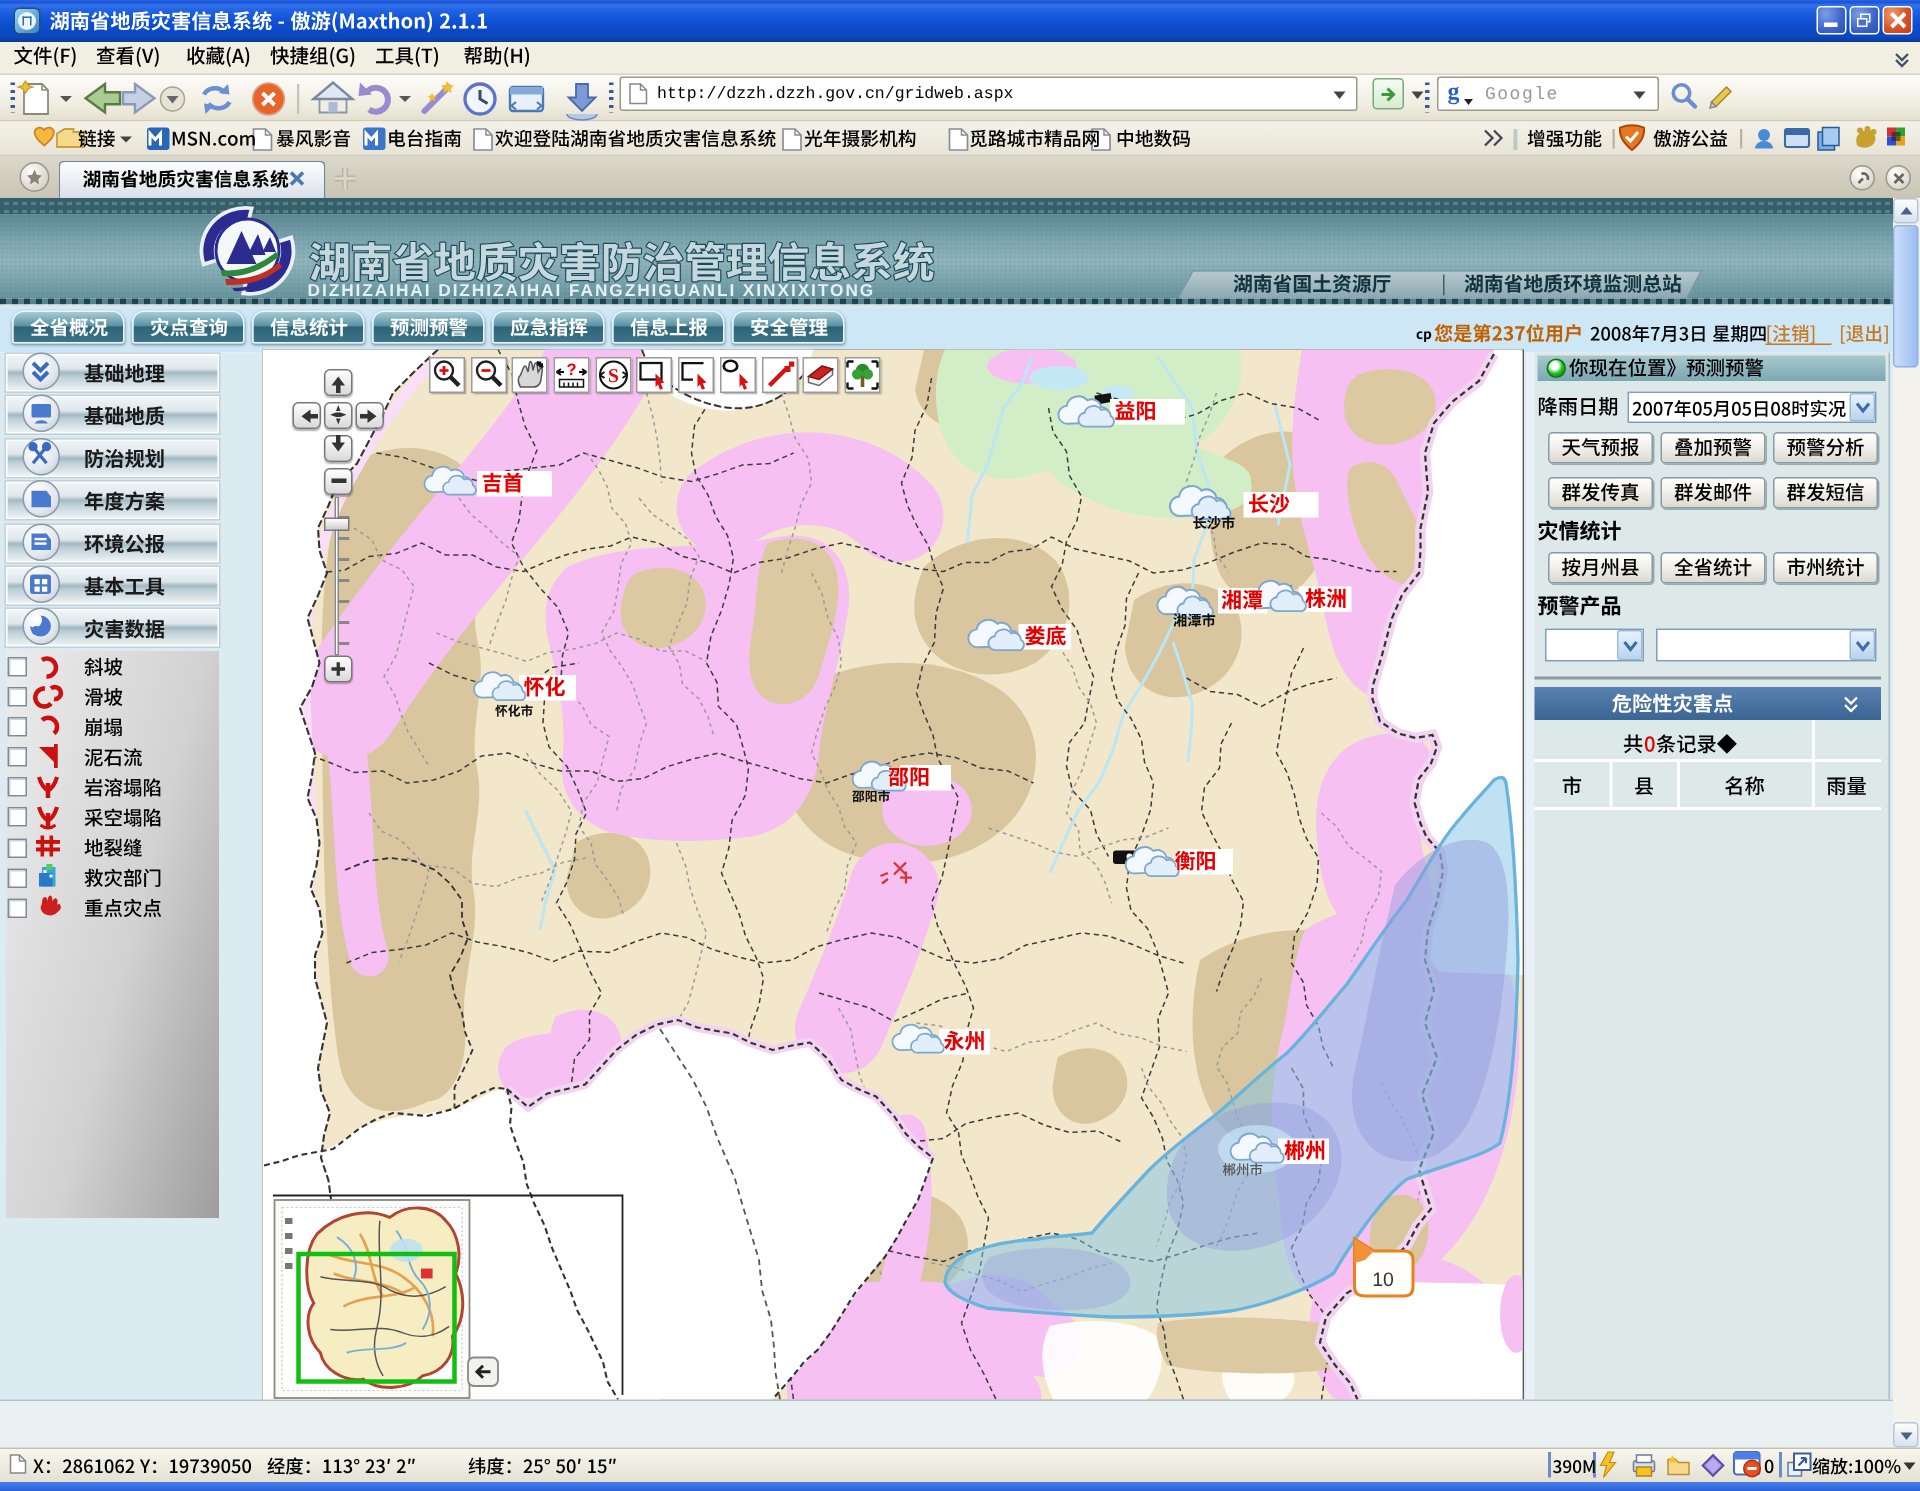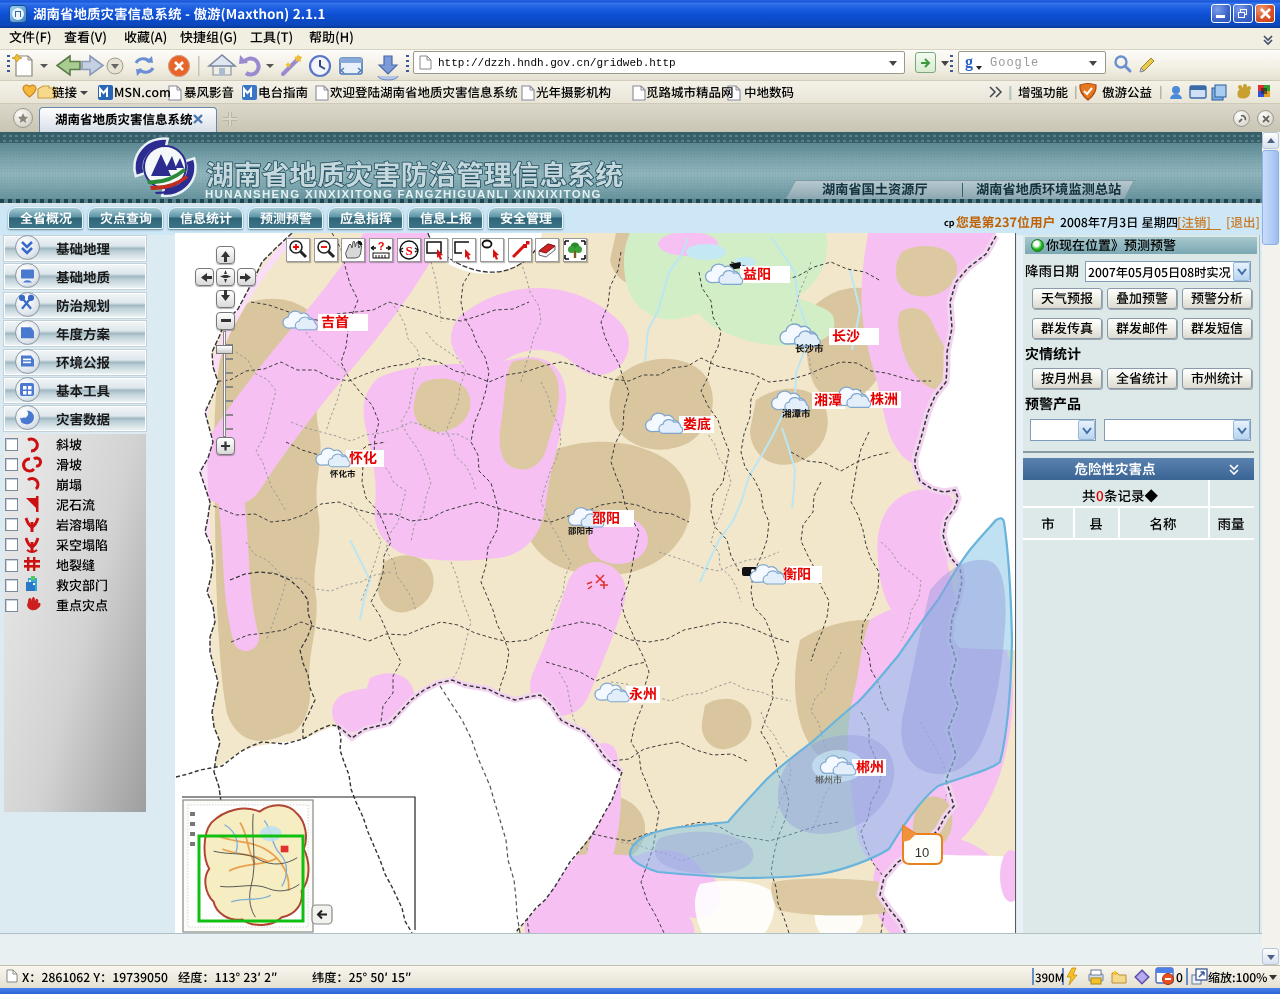--- a/index.html
+++ b/index.html
@@ -68,21 +68,21 @@
     <rect x="340" y="8" width="22" height="5" fill="#88aad8"></rect>
     <path d="M344,18 l-3,2.5 3,2.5 M358,18 l3,2.5 -3,2.5" stroke="#4a78b8" stroke-width="1.4" fill="none"></path>
 <path d="M384,6 L384,15 L379,15 L388,24 L397,15 L392,15 L392,6 Z" fill="#7a9ad8" stroke="#4a6aa8" stroke-width="1.2"></path>
     <path d="M378,26 a10,4 0 0 0 20,0" fill="#b8c8e4" stroke="#6a8ac0"></path>
 </svg>
 <div class="abs" style="left:413px;top:51px;width:492px;height:23px;background:#fff;border:1px solid #9a9a8a;border-radius:2px"></div>
 <svg class="abs" style="left:419px;top:55px" width="13" height="15">
     <path d="M1,1 L8,1 L12,5 L12,14 L1,14 Z" fill="#fff" stroke="#888"></path>
     <path d="M8,1 L8,5 L12,5" fill="none" stroke="#888"></path>
   </svg>
-<div class="abs" style="left:438px;top:57px;font:11px 'Liberation Mono',monospace;color:#000">http://dzzh.hndh.gov.cn/gridweb.http</div>
+<div class="abs" style="left:438px;top:57px;font:11px 'Liberation Mono',monospace;color:#000">http://dzzh.dzzh.gov.cn/gridweb.aspx</div>
 <svg class="abs" style="left:888px;top:60px" width="10" height="8">
     <path d="M1,1 L5,6 L9,1 Z" fill="#444"></path>
   </svg>
 <div class="abs" style="left:915px;top:52px;width:21px;height:21px;border:1px solid #7aa87a;border-radius:3px;background:linear-gradient(#f4fbf2,#d8eccf)"></div>
 <svg class="abs" style="left:919px;top:56px" width="14" height="14">
     <path d="M2,7 L9,7 M6,3 L10,7 L6,11" stroke="#3c9a3c" stroke-width="2" fill="none"></path>
   </svg>
 <svg class="abs" style="left:940px;top:60px" width="10" height="8">
     <path d="M1,1 L5,6 L9,1 Z" fill="#444"></path>
   </svg>
@@ -710,21 +710,21 @@
 </svg>
 <svg class="abs" style="left:1191px;top:968px;z-index:5" width="18" height="18">
     <rect x="1" y="7" width="9" height="9" fill="#e8eef6" stroke="#6a7a98"></rect>
     <rect x="5" y="1" width="11" height="11" fill="#fff" stroke="#3a5a98" stroke-width="1.3"></rect>
     <path d="M8,9 L13,4 M13,4 L9.5,4 M13,4 L13,7.5" stroke="#3a5a98" stroke-width="1.5" fill="none"></path>
   </svg>
 <svg class="abs" style="left:1268px;top:974px;z-index:5" width="10" height="8">
     <path d="M1,1 L5,6 L9,1 Z" fill="#333"></path>
   </svg>
 <div class="abs" style="left:0;top:988px;width:1280px;height:6px;background:linear-gradient(#4a80ec,#2a62d8)"></div>
-<div class="abs" style="left:205px;top:188px;font:bold 11.5px 'Liberation Sans';color:#e4f0f2;letter-spacing:1.3px;z-index:8">HUNANSHENG XINXIXITONG FANGZHIGUANLI XINXIXITONG</div>
+<div class="abs" style="left:205px;top:188px;font:bold 11.5px 'Liberation Sans';color:#e4f0f2;letter-spacing:1.3px;z-index:8">DIZHIZAIHAI DIZHIZAIHAI FANGZHIGUANLI XINXIXITONG</div>
 <svg width="1280" height="994" viewBox="0 0 1280 994" style="position:absolute;left:0;top:0;z-index:60;pointer-events:none">
     <defs>
       <path id="g0" d="M77 164L99 164L99 69L77 69ZM51 131L122 131L122 109L51 109ZM138 163L178 163L178 142L138 142ZM138 116L179 116L179 95L138 95ZM138 68L179 68L179 47L138 47ZM57 79L78 79L78 -4L57 -4ZM68 79L118 79L118 9L68 9L68 30L97 30L97 58L68 58ZM128 163L149 163L149 83Q149 71 148 57Q147 44 144 30Q142 16 137 4Q132 -9 123 -19Q121 -17 118 -14Q115 -12 111 -10Q108 -8 105 -7Q113 3 118 14Q122 25 124 36Q127 48 127 60Q128 72 128 83ZM167 163L189 163L189 7Q189 0 187 -5Q185 -9 181 -12Q176 -15 170 -15Q163 -16 154 -16Q153 -12 151 -6Q149 0 147 4Q152 4 157 4Q162 4 164 4Q166 4 167 5Q167 5 167 7ZM14 151L27 168Q32 165 38 162Q44 159 50 156Q55 152 59 149L45 130Q42 133 36 137Q31 141 25 144Q19 148 14 151ZM6 97L19 115Q24 112 30 110Q37 107 42 103Q48 100 51 97L37 78Q34 81 29 85Q24 88 18 92Q11 95 6 97ZM9 -4Q13 4 17 15Q22 25 26 37Q31 49 35 61L54 48Q51 38 47 27Q43 16 39 5Q35 -6 31 -16Z"></path>
       <path id="g1" d="M11 153L189 153L189 131L11 131ZM55 67L145 67L145 49L55 49ZM51 36L149 36L149 16L51 16ZM88 58L111 58L111 -12L88 -12ZM19 116L164 116L164 94L43 94L43 -17L19 -17ZM157 116L181 116L181 7Q181 -2 179 -7Q177 -11 171 -14Q164 -16 155 -17Q147 -17 134 -17Q134 -13 131 -7Q129 -1 127 3Q132 3 137 3Q142 2 146 2Q151 3 152 3Q155 3 156 4Q157 4 157 7ZM63 89L82 94Q85 89 89 83Q92 77 93 72L73 66Q72 71 69 77Q66 83 63 89ZM119 94L139 88Q135 81 132 74Q128 68 124 63L107 68Q109 71 111 76Q114 81 116 85Q118 90 119 94ZM87 169L113 169L113 100L87 100Z"></path>
       <path id="g2" d="M134 134L157 124Q146 111 130 101Q115 92 96 84Q78 77 58 72Q39 67 19 64Q17 67 15 71Q12 75 9 78Q6 82 4 85Q24 87 44 91Q63 95 80 101Q97 107 111 115Q125 124 134 134ZM41 86L168 86L168 -17L144 -17L144 68L65 68L65 -18L41 -18ZM55 59L151 59L151 43L55 43ZM55 33L151 33L151 17L55 17ZM55 7L151 7L151 -10L55 -10ZM48 160L72 153Q67 143 61 134Q55 124 48 115Q42 107 35 101Q33 103 29 105Q25 108 21 111Q17 113 14 115Q25 123 34 135Q43 147 48 160ZM130 150L149 161Q157 155 165 147Q173 139 180 131Q188 123 192 116L171 103Q167 110 161 118Q154 126 146 135Q138 143 130 150ZM87 170L111 170L111 99L87 99Z"></path>
       <path id="g3" d="M124 170L146 170L146 29L124 29ZM64 89L168 134L177 113L73 68ZM84 151L107 151L107 21Q107 15 108 12Q109 9 112 8Q115 7 121 7Q123 7 127 7Q131 7 135 7Q140 7 145 7Q150 7 154 7Q158 7 160 7Q165 7 168 9Q171 11 172 17Q174 22 175 33Q178 30 185 27Q191 25 196 24Q194 10 191 1Q187 -7 180 -10Q174 -14 162 -14Q160 -14 156 -14Q151 -14 146 -14Q140 -14 135 -14Q130 -14 125 -14Q121 -14 119 -14Q106 -14 98 -11Q90 -8 87 0Q84 7 84 21ZM163 131L162 131L166 134L170 137L187 131L186 127Q186 113 186 101Q186 89 186 80Q186 71 185 65Q185 59 185 56Q184 49 182 46Q179 42 175 40Q170 38 164 37Q158 37 154 37Q153 41 152 47Q150 53 149 57Q151 57 154 57Q157 57 158 57Q160 57 161 57Q162 58 163 61Q163 62 163 67Q163 72 163 81Q163 89 163 102Q163 114 163 131ZM7 124L73 124L73 101L7 101ZM30 167L53 167L53 35L30 35ZM4 34Q12 37 23 42Q34 46 47 51Q59 56 71 61L77 40Q61 32 44 24Q28 17 14 10Z"></path>
       <path id="g4" d="M39 128L192 128L192 107L39 107ZM105 147L130 146Q130 136 129 126Q128 115 126 105Q125 95 124 87L101 87Q102 95 103 105Q103 116 104 126Q104 137 105 147ZM120 8L137 22Q146 19 157 15Q167 10 176 6Q186 2 193 -2L176 -18Q170 -14 160 -9Q151 -4 140 0Q130 5 120 8ZM161 171L180 152Q164 149 146 146Q128 143 108 141Q89 140 69 138Q49 137 31 137Q30 141 29 147Q27 153 25 157Q43 158 62 159Q81 160 99 162Q117 164 133 166Q149 168 161 171ZM25 157L49 157L49 100Q49 88 48 72Q47 57 45 42Q42 26 38 11Q33 -4 26 -16Q23 -14 19 -11Q16 -9 12 -7Q8 -5 5 -4Q12 8 16 21Q20 34 22 48Q24 62 24 75Q25 89 25 100ZM107 64L132 64L132 48Q132 42 131 35Q129 29 125 21Q121 14 112 7Q104 0 91 -6Q78 -12 58 -18Q57 -15 54 -12Q51 -8 48 -5Q45 -2 42 1Q60 5 72 10Q84 15 91 20Q98 25 102 30Q105 35 106 40Q107 45 107 49ZM59 93L180 93L180 21L154 21L154 71L83 71L83 22L59 22Z"></path>
       <path id="g5" d="M109 94Q112 74 118 59Q123 44 133 33Q143 22 158 15Q173 8 194 5Q192 2 189 -1Q186 -5 184 -9Q182 -14 180 -17Q157 -12 141 -4Q125 5 114 18Q104 32 98 50Q91 68 88 92ZM87 111L113 111Q112 92 110 76Q108 59 103 45Q98 30 88 18Q78 6 62 -3Q45 -12 20 -19Q19 -15 17 -11Q15 -8 12 -4Q9 0 7 3Q29 8 44 15Q58 23 67 33Q75 43 79 55Q83 67 85 81Q86 95 87 111ZM43 93L64 84Q61 76 57 69Q53 61 49 54Q44 47 38 42L18 54Q23 59 28 65Q33 72 37 79Q41 86 43 93ZM152 91L177 84Q171 73 164 62Q157 51 151 43L130 50Q134 56 138 63Q143 70 146 78Q150 85 152 91ZM13 142L187 142L187 99L161 99L161 120L37 120L37 99L13 99ZM78 163L101 172Q107 167 113 160Q118 153 121 147L98 136Q95 142 90 149Q84 157 78 163Z"></path>
       <path id="g6" d="M88 130L113 130L113 33L88 33ZM39 121L162 121L162 102L39 102ZM30 94L172 94L172 76L30 76ZM47 7L154 7L154 -12L47 -12ZM12 68L189 68L189 49L12 49ZM34 40L169 40L169 -18L144 -18L144 22L58 22L58 -18L34 -18ZM14 155L186 155L186 113L161 113L161 134L37 134L37 113L14 113ZM83 166L107 171Q110 166 113 159Q116 152 118 147L93 141Q91 146 89 153Q86 161 83 166Z"></path>
       <path id="g7" d="M77 109L177 109L177 90L77 90ZM77 79L177 79L177 61L77 61ZM89 8L166 8L166 -11L89 -11ZM63 139L192 139L192 119L63 119ZM74 49L180 49L180 -17L159 -17L159 30L94 30L94 -18L74 -18ZM108 163L128 170Q132 164 136 157Q141 149 143 144L122 135Q120 140 116 148Q112 156 108 163ZM47 169L68 163Q63 146 54 129Q46 112 37 97Q27 82 17 70Q16 73 14 78Q12 82 9 87Q7 91 5 94Q13 103 21 115Q29 127 36 141Q42 155 47 169ZM32 114L53 135L54 135L54 -19L32 -19Z"></path>

